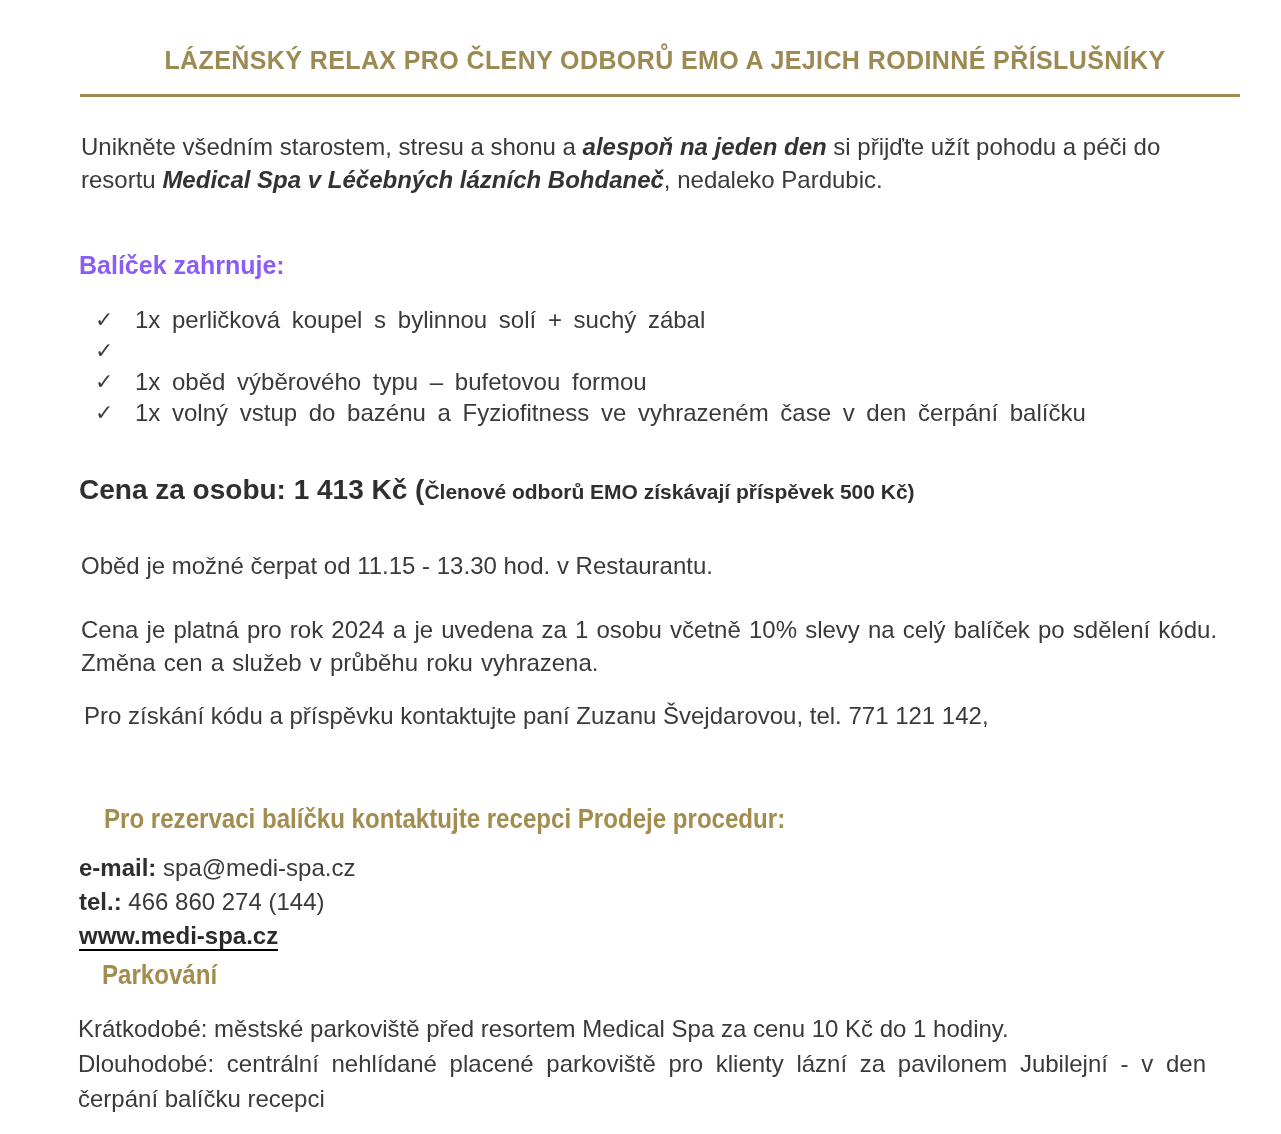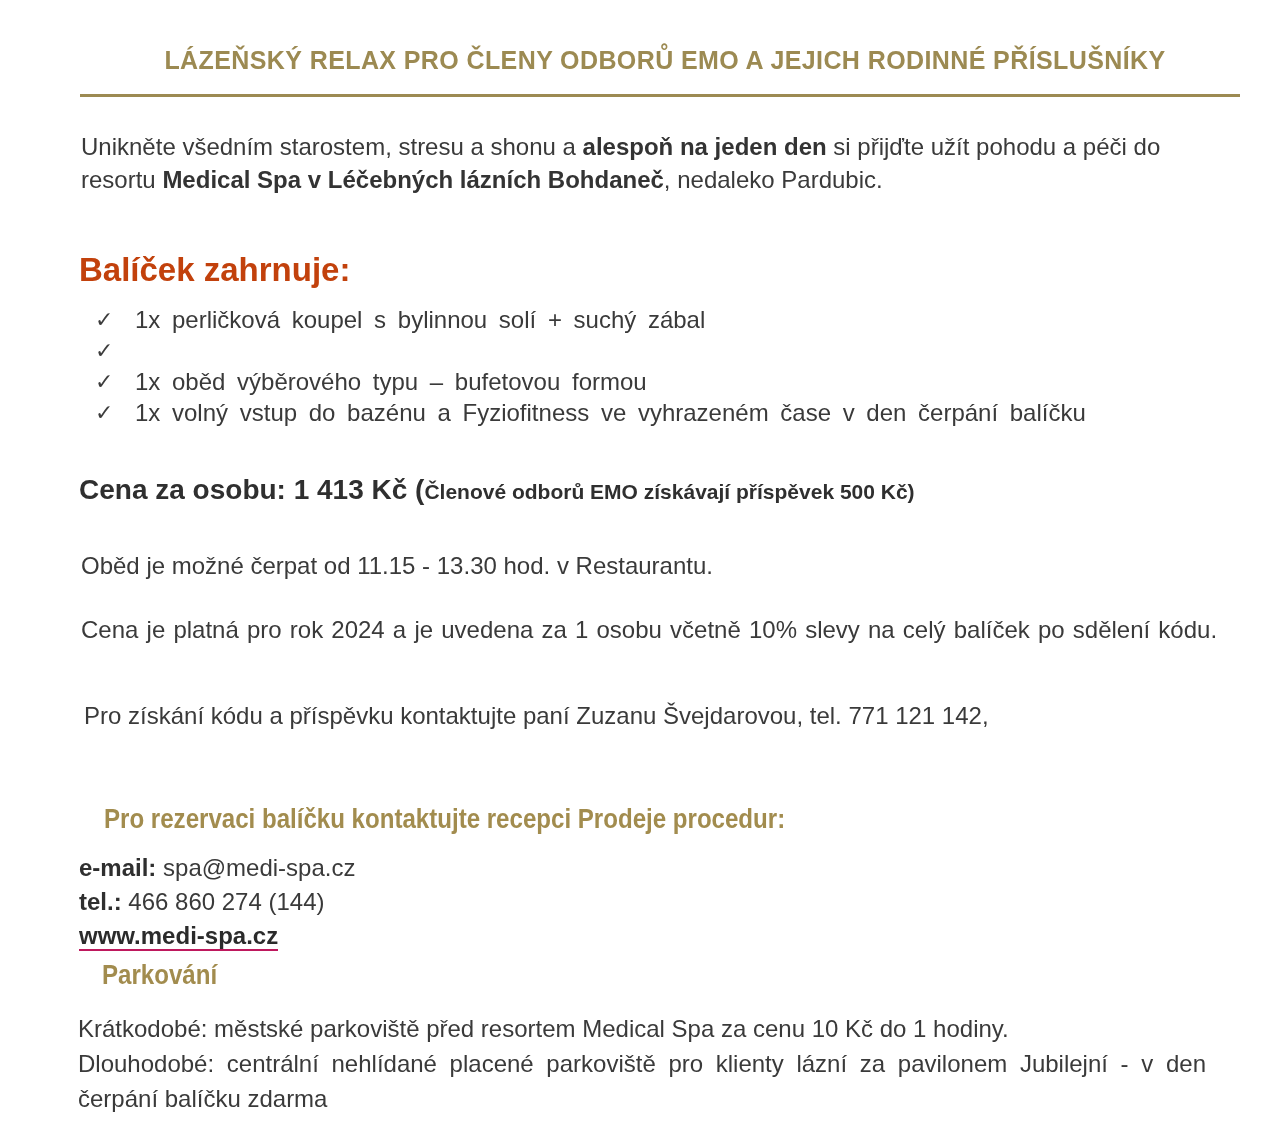--- a/index.html
+++ b/index.html
@@ -14,23 +14,23 @@
     top:46px;left:80px;width:1170px;
     font-size:25px;font-weight:700;color:#9c8a52;letter-spacing:.4px;
     white-space:nowrap;
     text-align:center;
   }
   .title-rule{
     top:94px;left:80px;width:1160px;height:3px;background:#9c8a52;
   }
   
   .intro{top:130px;left:81px;font-size:24px;line-height:33px;white-space:nowrap;}
-  .intro b{color:#333;}
+  .intro b{color:#333;font-style:italic;}
   
-  .pkg-heading{top:251px;left:79px;font-size:33px;font-weight:700;color:#c2410c;}
+  .pkg-heading{top:251px;left:79px;font-size:25px;font-weight:700;color:#8b5cf6;}
   
   .bullets{top:304px;left:95px;font-size:24px;}
   .bullet-row{display:flex;line-height:31px;white-space:nowrap;}
   .bullet-check{width:40px;flex:0 0 40px;color:#3d3d3d;font-size:22px;}
   .bullet-text{word-spacing:5px;}
   
   .price{top:470px;left:79px;line-height:40px;white-space:nowrap;color:#2f2f2f;}
   .price-main{font-size:28px;font-weight:700;}
   .price-note{font-size:21px;font-weight:700;}
   
@@ -41,21 +41,21 @@
   .gold-heading{
     font-size:28px;font-weight:700;color:#a28c4e;line-height:36px;white-space:nowrap;margin-left:24px;
   }
   .gold-heading .squeeze{display:inline-block;transform:scaleX(.86);transform-origin:left center;}
   .reservation-heading{top:801px;left:80px;}
   .parking-heading{top:957px;left:78px;}
   
   .contacts{top:851px;left:79px;font-size:24px;line-height:34px;white-space:nowrap;}
   .contacts b{color:#2f2f2f;}
   .www-link{
-    font-weight:700;color:#2b2b2b;border-bottom:2px solid #be185d;
+    font-weight:700;color:#2b2b2b;border-bottom:2px solid #000000;
     display:inline-block;line-height:26px;cursor:pointer;
   }
   
   .parking-text{top:1011px;left:78px;font-size:24px;line-height:35px;white-space:nowrap;}
   .wide-space{word-spacing:6px;}
 </style>
 </head>
 <body>
 
 <div class="abs doc-title">LÁZEŇSKÝ RELAX PRO ČLENY ODBORŮ EMO A JEJICH RODINNÉ PŘÍSLUŠNÍKY</div>
@@ -87,20 +87,21 @@
 </div>
 
 <div class="abs price">
   <span class="price-main">Cena za osobu: 1 413 Kč (</span><span class="price-note">Členové odborů EMO získávají příspěvek 500 Kč)</span>
 </div>
 
 <div class="abs lunch">Oběd je možné čerpat od 11.15 - 13.30 hod. v Restaurantu.</div>
 
 <div class="abs validity">
   <div>Cena je platná pro rok 2024 a je uvedena za 1 osobu včetně 10% slevy na celý balíček po sdělení kódu.</div>
+  <div>Změna cen a služeb v průběhu roku vyhrazena.</div>
 </div>
 
 <div class="abs code-contact">
   <div>Pro získání kódu a příspěvku kontaktujte paní Zuzanu Švejdarovou, tel. 771 121 142,</div>
 </div>
 
 <div class="abs gold-heading reservation-heading">
   <span class="squeeze">Pro rezervaci balíčku kontaktujte recepci Prodeje procedur:</span>
 </div>
 
@@ -110,14 +111,14 @@
   <div><span class="www-link">www.medi-spa.cz</span></div>
 </div>
 
 <div class="abs gold-heading parking-heading">
   <span class="squeeze">Parkování</span>
 </div>
 
 <div class="abs parking-text">
   <div>Krátkodobé: městské parkoviště před resortem Medical Spa za cenu 10 Kč do 1 hodiny.</div>
   <div class="wide-space">Dlouhodobé: centrální nehlídané placené parkoviště pro klienty lázní za pavilonem Jubilejní - v den</div>
-  <div>čerpání balíčku zdarma</div>
+  <div>čerpání balíčku recepci</div>
 </div>
 
 </body></html>

